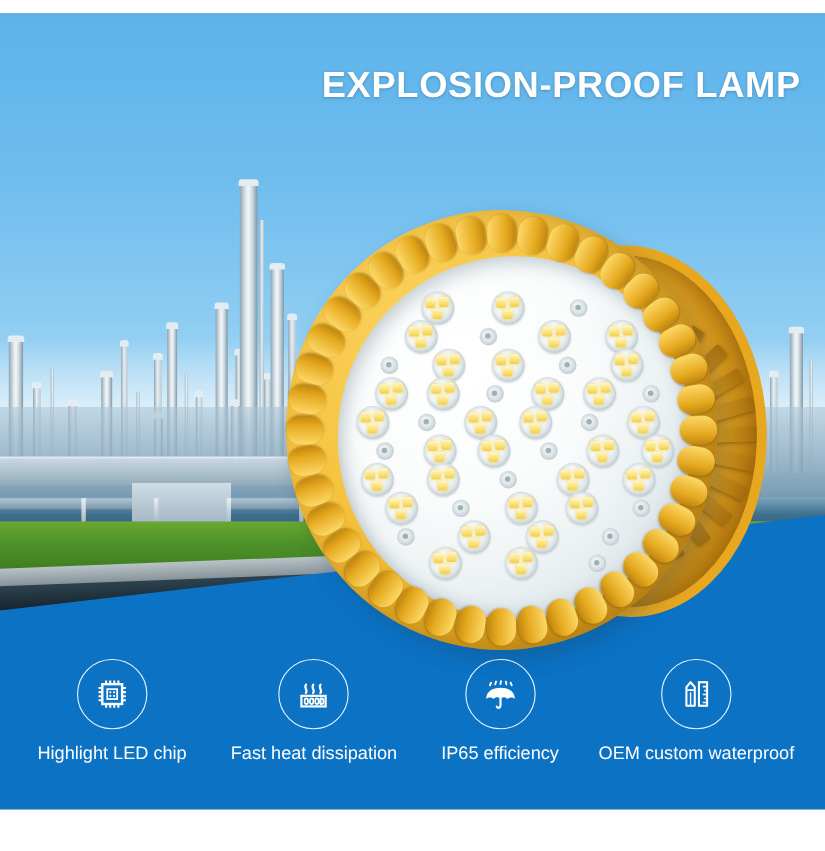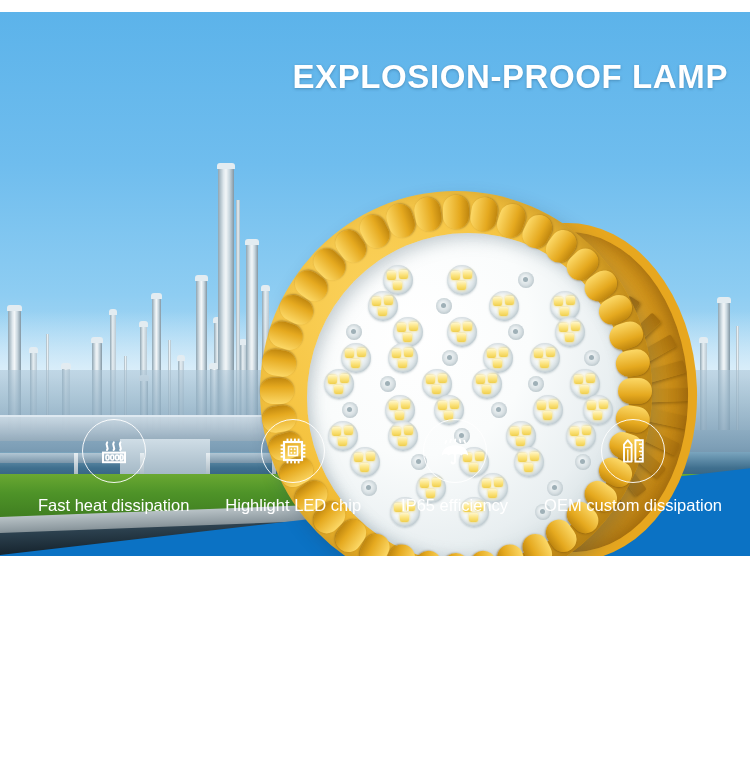--- a/index.html
+++ b/index.html
@@ -1,20 +1,20 @@
 <!DOCTYPE html>
 <html><head>
 <meta charset="utf-8">
 <style>
   html,body{margin:0;padding:0;background:#fff;}
   body{font-family:"Liberation Sans",sans-serif;}
 
   #banner{
     position:relative;
-    width:750px;height:556px;
+    width:750px;height:736px;
     overflow:hidden;
     background:#0c4a6e;
   }
 
   
   .photo{
     position:absolute;left:0;top:12px;width:750px;height:543px;
     overflow:hidden;
     background:linear-gradient(180deg,#5cb3ea 0%,#6fbdee 28%,#8ecdf2 52%,#b4dcf4 66%,#cfe4ee 72%,#b9d3e2 76%,#8fb8cf 80%,#3f6f8e 84%,#2a556f 88%,#20455c 100%);
   }
@@ -515,41 +515,20 @@
         <div class="scallop" style="transform: rotate(333deg) translateX(162px);"></div>
         <div class="scallop" style="transform: rotate(342deg) translateX(162px);"></div>
         <div class="scallop" style="transform: rotate(351deg) translateX(162px);"></div>
       </div>
   </div>
 
   <div class="headline">EXPLOSION-PROOF LAMP</div>
 
   <div class="features">
 
-    <div class="feature f1">
-      <div class="fcircle">
-        <svg width="36" height="34" viewBox="0 0 36 34">
-          <g fill="none" stroke="#fff" stroke-width="2" stroke-linecap="round">
-            <path d="M11 16 C13.4 13.6 8.8 11.4 11.2 8.4"></path>
-            <path d="M17.6 16 C20 13.6 15.4 11.4 17.8 8.4"></path>
-            <path d="M24.2 16 C26.6 13.6 22 11.4 24.4 8.4"></path>
-          </g>
-          <rect x="7" y="18.6" width="22" height="9.6" fill="none" stroke="#fff" stroke-width="2"></rect>
-          <g fill="none" stroke="#fff" stroke-width="1.6">
-            <rect x="10" y="21" width="3" height="5" rx="1.4"></rect>
-            <rect x="14.8" y="21" width="3" height="5" rx="1.4"></rect>
-            <rect x="19.6" y="21" width="3" height="5" rx="1.4"></rect>
-            <rect x="24.4" y="21" width="0.1" height="5" rx="0.1"></rect>
-          </g>
-          <rect x="24" y="21" width="3" height="5" rx="1.4" fill="none" stroke="#fff" stroke-width="1.6"></rect>
-        </svg>
-      </div>
-      <div class="flabel">Fast heat dissipation</div>
-    </div>
-
     <div class="feature f0">
       <div class="fcircle">
         <svg width="34" height="34" viewBox="0 0 34 34">
           <rect x="8" y="8" width="18" height="18" fill="none" stroke="#fff" stroke-width="2.2"></rect>
           <rect x="12.5" y="12.5" width="9" height="9" fill="none" stroke="#fff" stroke-width="1.6"></rect>
           <circle cx="15.3" cy="15.3" r="1" fill="#fff"></circle>
             <circle cx="18.7" cy="15.3" r="1" fill="#fff"></circle>
           <circle cx="15.3" cy="18.7" r="1" fill="#fff"></circle>
             <circle cx="18.7" cy="18.7" r="1" fill="#fff"></circle>
           <g stroke="#fff" stroke-width="1.9">
@@ -568,20 +547,41 @@
             <line x1="26.4" y1="11.5" x2="29.4" y2="11.5"></line>
               <line x1="26.4" y1="15.2" x2="29.4" y2="15.2"></line>
             <line x1="26.4" y1="18.9" x2="29.4" y2="18.9"></line>
               <line x1="26.4" y1="22.6" x2="29.4" y2="22.6"></line>
           </g>
         </svg>
       </div>
       <div class="flabel">Highlight LED chip</div>
     </div>
 
+    <div class="feature f1">
+      <div class="fcircle">
+        <svg width="36" height="34" viewBox="0 0 36 34">
+          <g fill="none" stroke="#fff" stroke-width="2" stroke-linecap="round">
+            <path d="M11 16 C13.4 13.6 8.8 11.4 11.2 8.4"></path>
+            <path d="M17.6 16 C20 13.6 15.4 11.4 17.8 8.4"></path>
+            <path d="M24.2 16 C26.6 13.6 22 11.4 24.4 8.4"></path>
+          </g>
+          <rect x="7" y="18.6" width="22" height="9.6" fill="none" stroke="#fff" stroke-width="2"></rect>
+          <g fill="none" stroke="#fff" stroke-width="1.6">
+            <rect x="10" y="21" width="3" height="5" rx="1.4"></rect>
+            <rect x="14.8" y="21" width="3" height="5" rx="1.4"></rect>
+            <rect x="19.6" y="21" width="3" height="5" rx="1.4"></rect>
+            <rect x="24.4" y="21" width="0.1" height="5" rx="0.1"></rect>
+          </g>
+          <rect x="24" y="21" width="3" height="5" rx="1.4" fill="none" stroke="#fff" stroke-width="1.6"></rect>
+        </svg>
+      </div>
+      <div class="flabel">Fast heat dissipation</div>
+    </div>
+
     <div class="feature f2">
       <div class="fcircle">
         <svg width="36" height="34" viewBox="0 0 36 34">
           <g stroke="#fff" stroke-width="1.7" stroke-linecap="round">
             <line x1="9.4" y1="6.6" x2="8.4" y2="9"></line>
             <line x1="14" y1="5.6" x2="13.2" y2="8.1"></line>
             <line x1="18.4" y1="5.3" x2="18" y2="7.9"></line>
             <line x1="22.8" y1="5.6" x2="23.4" y2="8.1"></line>
             <line x1="27.2" y1="6.6" x2="28.2" y2="9"></line>
           </g>
@@ -603,17 +603,17 @@
           <rect x="19.4" y="6.2" width="7.4" height="21.4" fill="none" stroke="#fff" stroke-width="1.9"></rect>
           <g stroke="#fff" stroke-width="1.5">
             <line x1="22.9" y1="10.2" x2="26.8" y2="10.2"></line>
             <line x1="24.2" y1="13.8" x2="26.8" y2="13.8"></line>
             <line x1="22.9" y1="17.4" x2="26.8" y2="17.4"></line>
             <line x1="24.2" y1="21" x2="26.8" y2="21"></line>
             <line x1="22.9" y1="24.6" x2="26.8" y2="24.6"></line>
           </g>
         </svg>
       </div>
-      <div class="flabel">OEM custom dissipation</div>
+      <div class="flabel">OEM custom waterproof</div>
     </div>
 
   </div>
 </div>
 
 </body></html>

